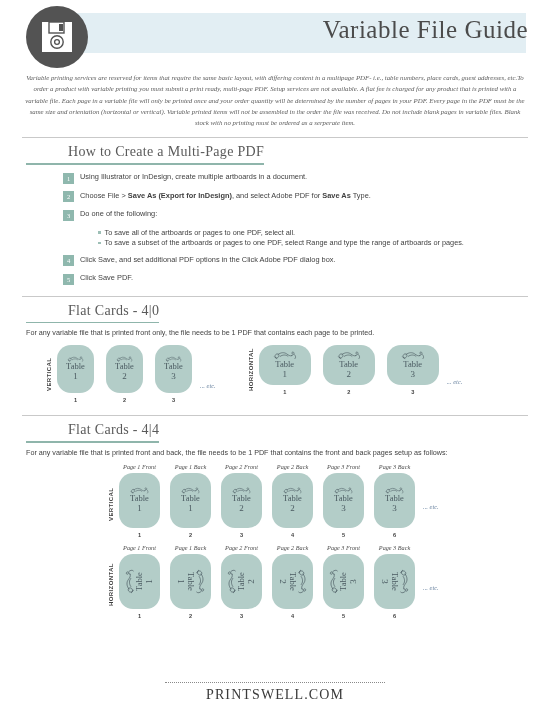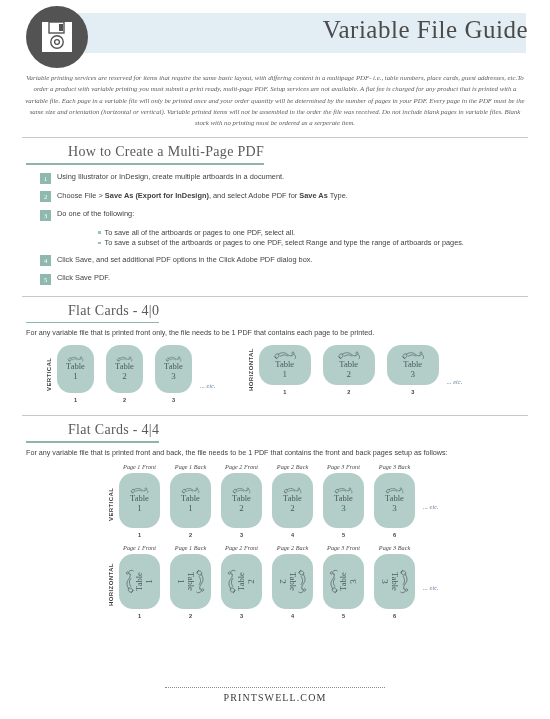--- a/index.html
+++ b/index.html
@@ -46,21 +46,21 @@
   .sec-title {
     font-family: "Liberation Serif", serif;
     font-size: 14px; color: #5a5a5a; letter-spacing: .3px;
     padding-bottom: 3px;
     margin-left: 42px;
   }
   .sec-underline { height: 1.6px; background: #8fb5ab; }
 
   
   .steps { margin: 7px 0 0 40px; }
-  .step { display: flex; align-items: flex-start; margin-bottom: 7px; }
+  .step { display: flex; align-items: flex-start; margin-bottom: 7px; margin-left: 23px; }
   .badge {
     width: 11px; height: 11px; flex: 0 0 11px;
     background: #8fb8ae; color: #fff;
     font-size: 6.5px; line-height: 11px; text-align: center;
     font-family: "Liberation Serif", serif;
     margin-right: 6px; margin-top: .5px;
   }
   .step-txt {
     font-family: "Liberation Sans", sans-serif;
     font-size: 7.4px; line-height: 10px; color: #3f3f3f;
@@ -127,21 +127,21 @@
   .cardcol { display: flex; flex-direction: column; align-items: center; }
 
   
   .footer { position: absolute; left: 0; right: 0; bottom: 16px; text-align: center; }
   .dotline {
     width: 220px; margin: 0 auto 4px auto; height: 1px;
     border-top: 1px dotted #8a8a8a;
   }
   .footer-txt {
     font-family: "Liberation Serif", serif;
-    font-size: 10px; color: #3a3a3a; letter-spacing: 1.1px;
+    font-size: 14px; color: #3a3a3a; letter-spacing: 1.1px;
   }
 </style>
 </head>
 <body>
 
 <div class="page">
 
   
   <div class="header">
     <div class="header-band"></div>

